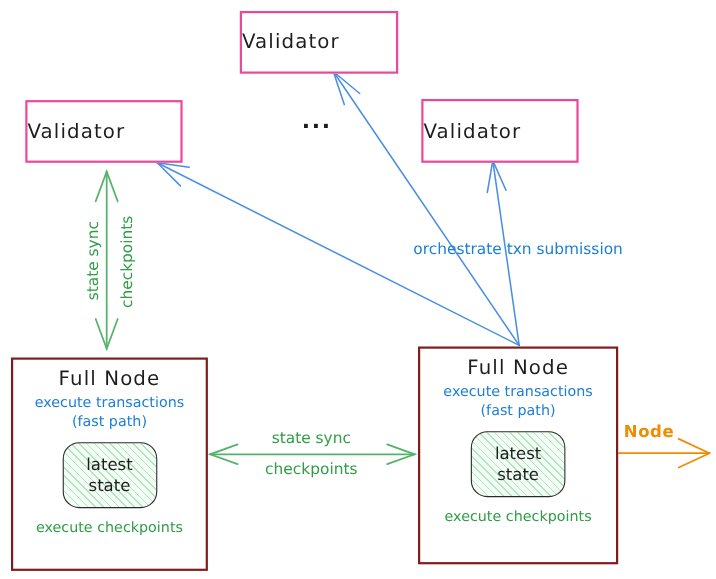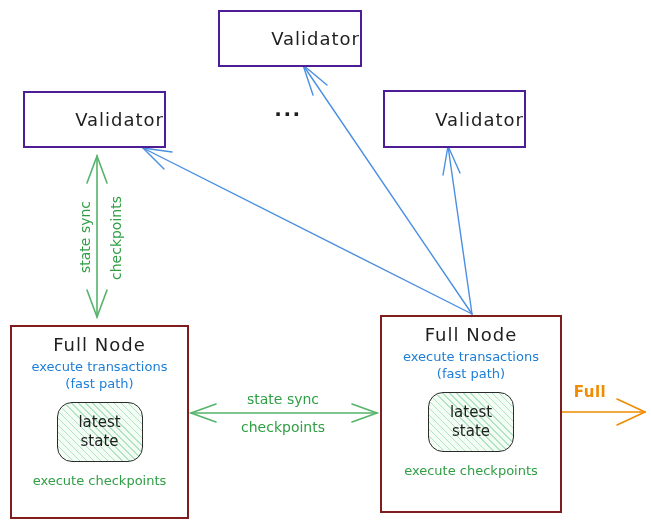--- a/index.html
+++ b/index.html
@@ -2,22 +2,22 @@
 <html><head>
 <meta charset="utf-8">
 <style>
   html,body{margin:0;padding:0;background:#ffffff;}
   .canvas{
     position:relative;width:651px;height:526px;background:#ffffff;
     font-family:"DejaVu Sans",sans-serif;color:#1e1e1e;overflow:hidden;
   }
   .overlay{position:absolute;left:0;top:0;width:651px;height:526px;}
   .box{
-    position:absolute;background:#ffffff;border:2px solid #4c1d95;
-    display:flex;align-items:center;justify-content:flex-end;
+    position:absolute;background:#ffffff;border:2px solid #ec4899;
+    display:flex;align-items:center;justify-content:flex-start;
     font-size:18px;letter-spacing:1px;
   }
   .validator-top{left:218px;top:10px;width:140px;height:53px;}
   .validator-left{left:23px;top:91px;width:139px;height:53px;}
   .validator-right{left:383px;top:90px;width:139px;height:54px;}
   .fullnode{
     position:absolute;background:#ffffff;border:2px solid #7f1d1d;
     display:flex;flex-direction:column;align-items:center;text-align:center;
   }
   .fn-left{left:10px;top:325px;width:175px;height:190px;}
@@ -117,16 +117,17 @@
     </div>
     <div class="fn-green">execute checkpoints</div>
   </div>
 
   <div class="vlbl green" style="left:85px;top:237px;">state sync</div>
   <div class="vlbl green" style="left:116px;top:238px;">checkpoints</div>
 
   <div class="lbl green" style="left:283px;top:399px;">state sync</div>
   <div class="lbl green" style="left:283px;top:427px;">checkpoints</div>
 
+  <div class="lbl blue" style="left:471px;top:227px;">orchestrate txn submission</div>
 
-  <div class="lbl orange" style="left:590px;top:392px;">Full</div>
+  <div class="lbl orange" style="left:590px;top:392px;">Node</div>
 
 </div>
 
 </body></html>

